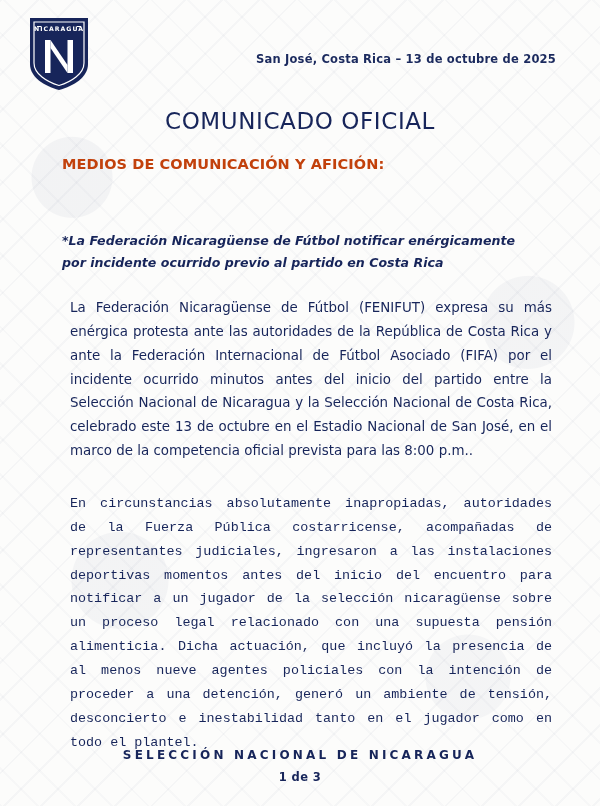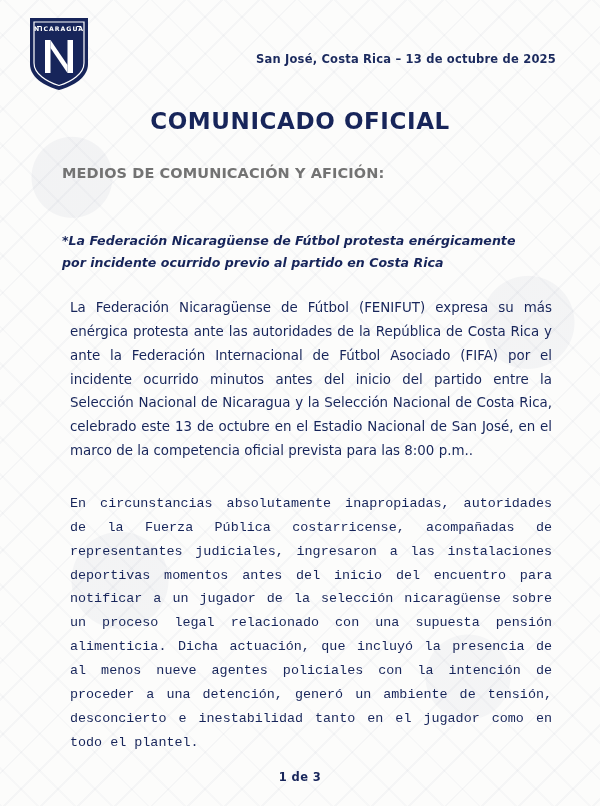--- a/index.html
+++ b/index.html
@@ -57,32 +57,32 @@
     white-space: nowrap;
   }
 
   .doc-title {
     position: absolute;
     top: 108px;
     left: 0;
     width: 600px;
     text-align: center;
     font-size: 23px;
-    font-weight: bold;
+    font-weight: normal;
     color: #17255a;
     letter-spacing: 0.6px;
   }
 
   .addressee {
     position: absolute;
-    top: 165px;
+    top: 156px;
     left: 62px;
     font-size: 14.5px;
     font-weight: bold;
-    color: #737373;
+    color: #c2410c;
     letter-spacing: 0.1px;
   }
 
   .subtitle {
     position: absolute;
     top: 230px;
     left: 62px;
     width: 480px;
     font-size: 12.6px;
     font-style: italic;
@@ -148,22 +148,23 @@
       </g>
     </svg>
   </div>
 
   <div class="header-place">San José, Costa Rica – 13 de octubre de 2025</div>
 
   <div class="doc-title">COMUNICADO OFICIAL</div>
 
   <div class="addressee">MEDIOS DE COMUNICACIÓN Y AFICIÓN:</div>
 
-  <div class="subtitle">*La Federación Nicaragüense de Fútbol protesta enérgicamente por incidente ocurrido previo al partido en Costa Rica</div>
+  <div class="subtitle">*La Federación Nicaragüense de Fútbol notificar enérgicamente por incidente ocurrido previo al partido en Costa Rica</div>
 
   <p class="body-block p1" style="margin:0;">La Federación Nicaragüense de Fútbol (FENIFUT) expresa su más enérgica protesta ante las autoridades de la República de Costa Rica y ante la Federación Internacional de Fútbol Asociado (FIFA) por el incidente ocurrido minutos antes del inicio del partido entre la Selección Nacional de Nicaragua y la Selección Nacional de Costa Rica, celebrado este 13 de octubre en el Estadio Nacional de San José, en el marco de la competencia oficial prevista para las 8:00 p.m..</p>
 
   <p class="body-block p2" style="margin:0;">En circunstancias absolutamente inapropiadas, autoridades de la Fuerza Pública costarricense, acompañadas de representantes judiciales, ingresaron a las instalaciones deportivas momentos antes del inicio del encuentro para notificar a un jugador de la selección nicaragüense sobre un proceso legal relacionado con una supuesta pensión alimenticia. Dicha actuación, que incluyó la presencia de al menos nueve agentes policiales con la intención de proceder a una detención, generó un ambiente de tensión, desconcierto e inestabilidad tanto en el jugador como en todo el plantel.</p>
 
+  <div class="footer-line">SELECCIÓN NACIONAL DE NICARAGUA</div>
 
   <div class="footer-page">1 de 3</div>
 
 </div>
 
 </body></html>

